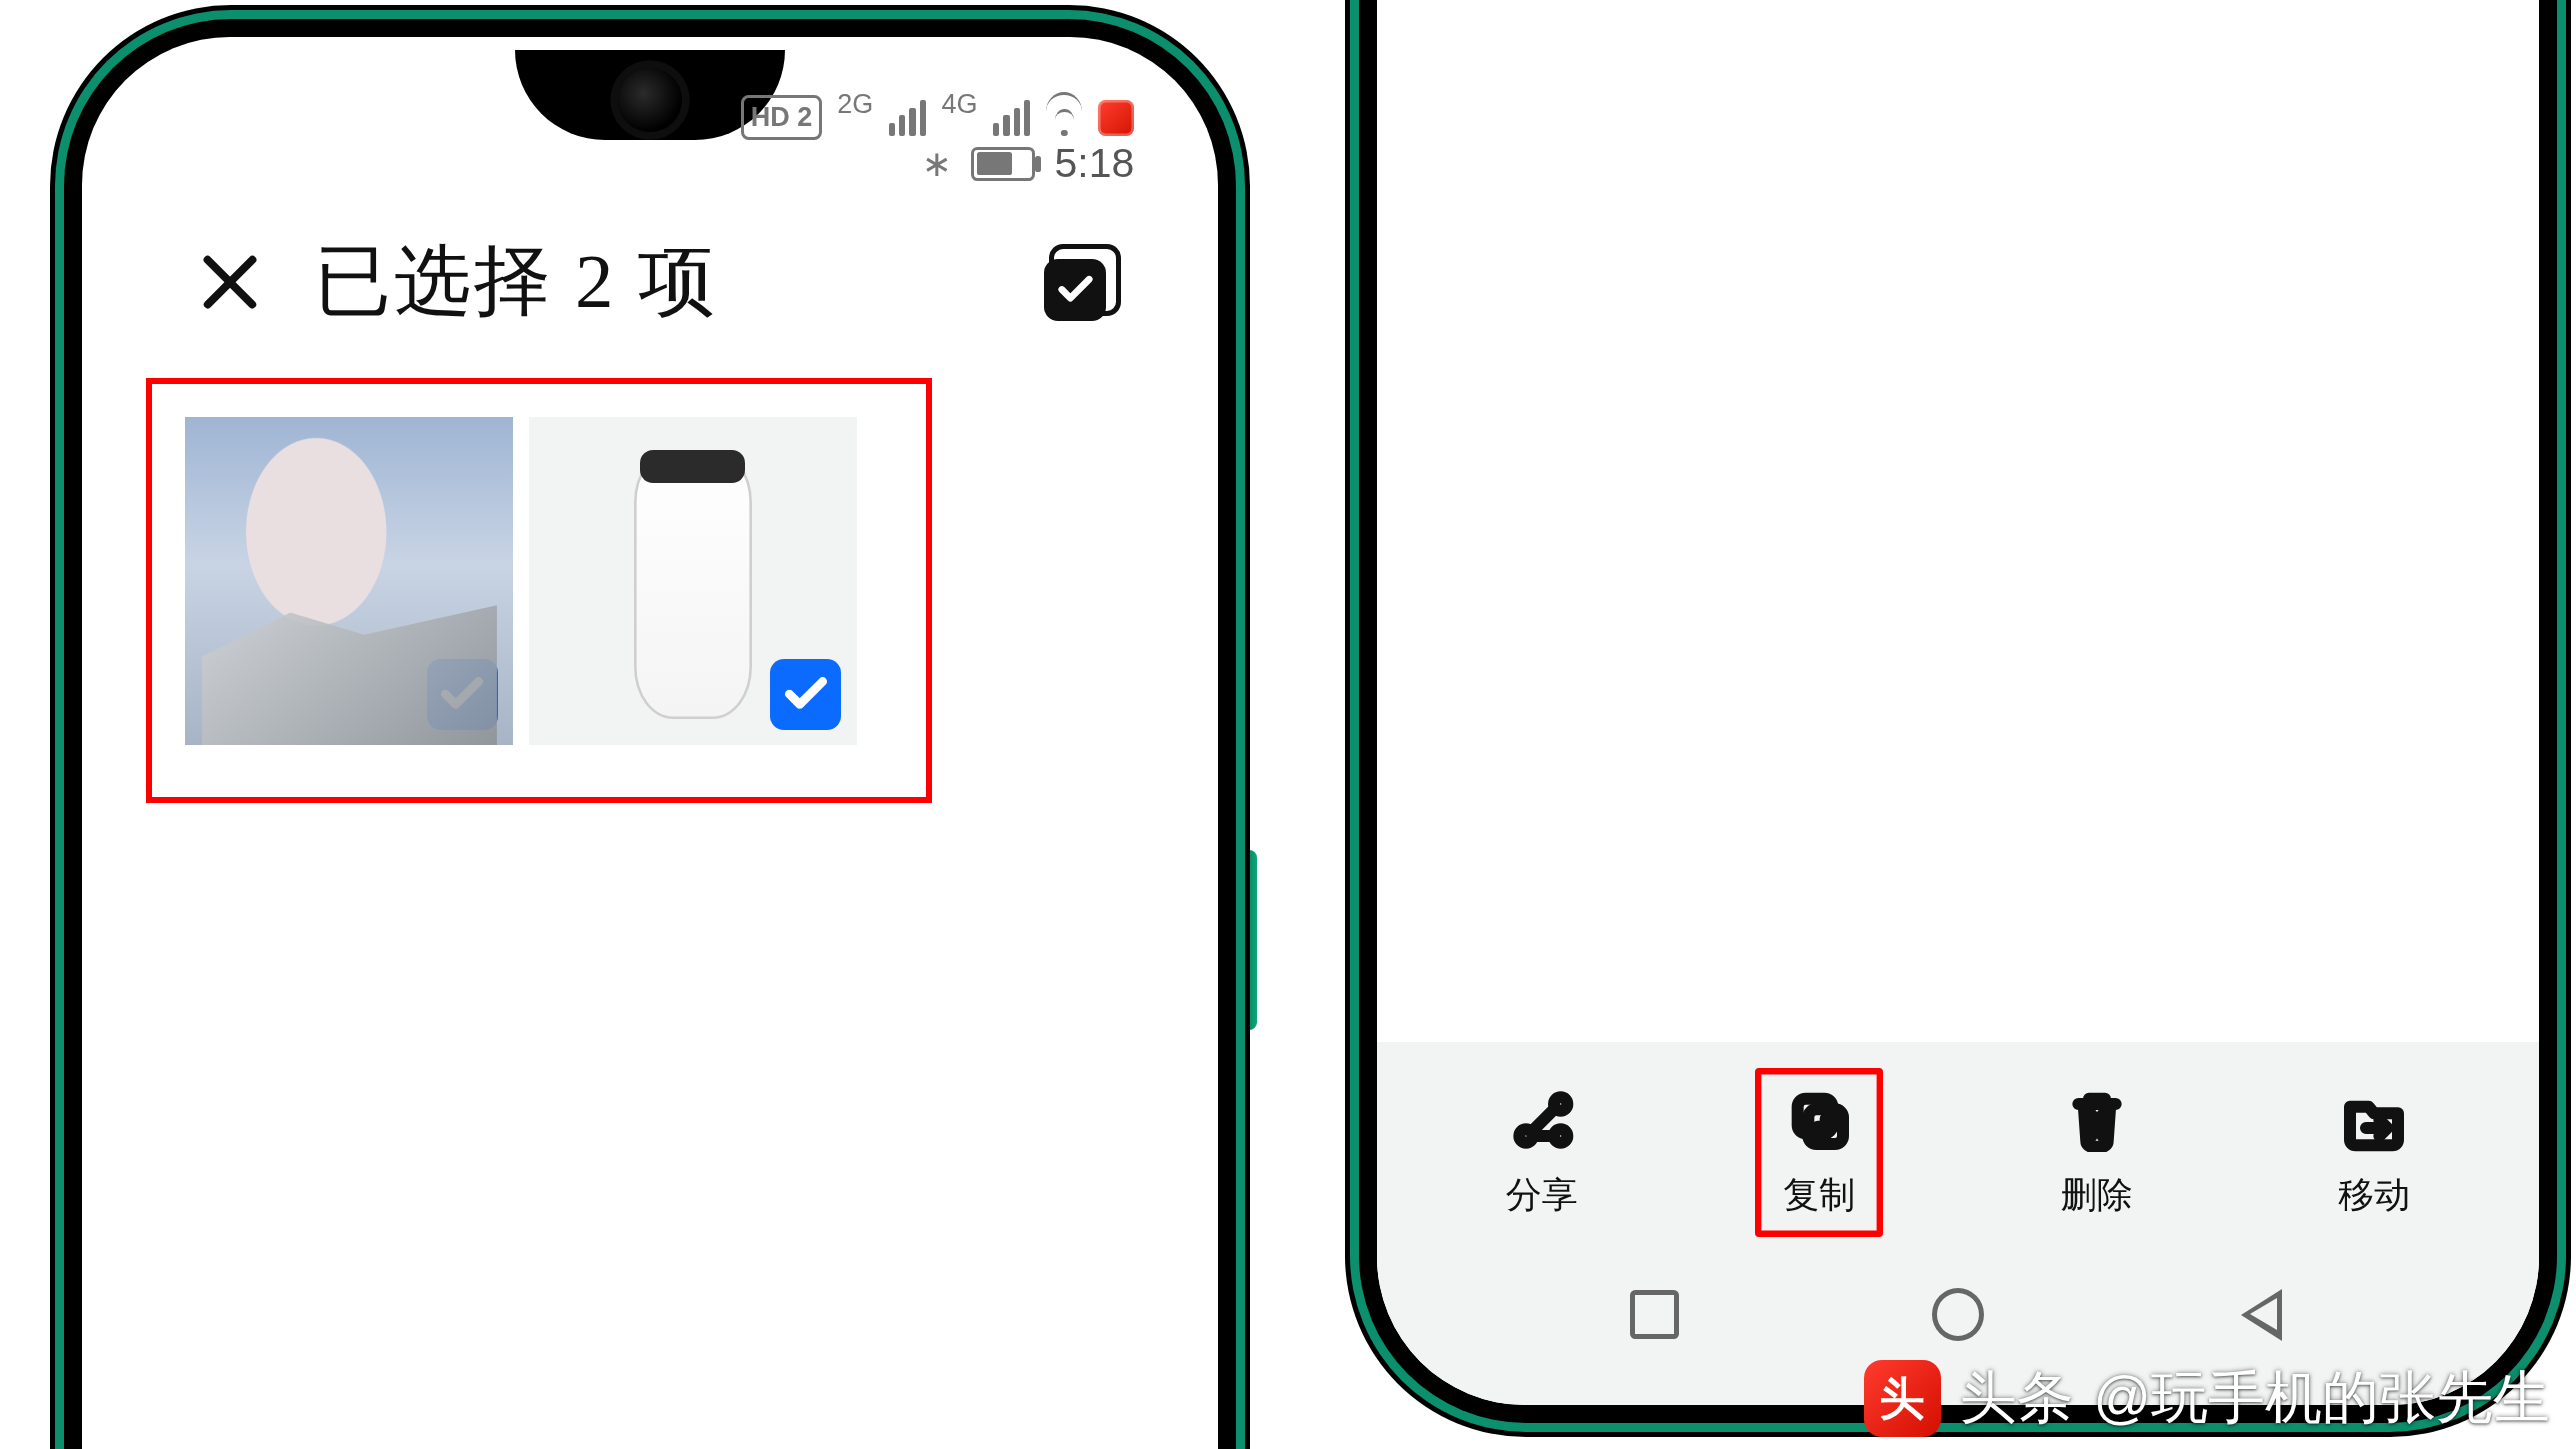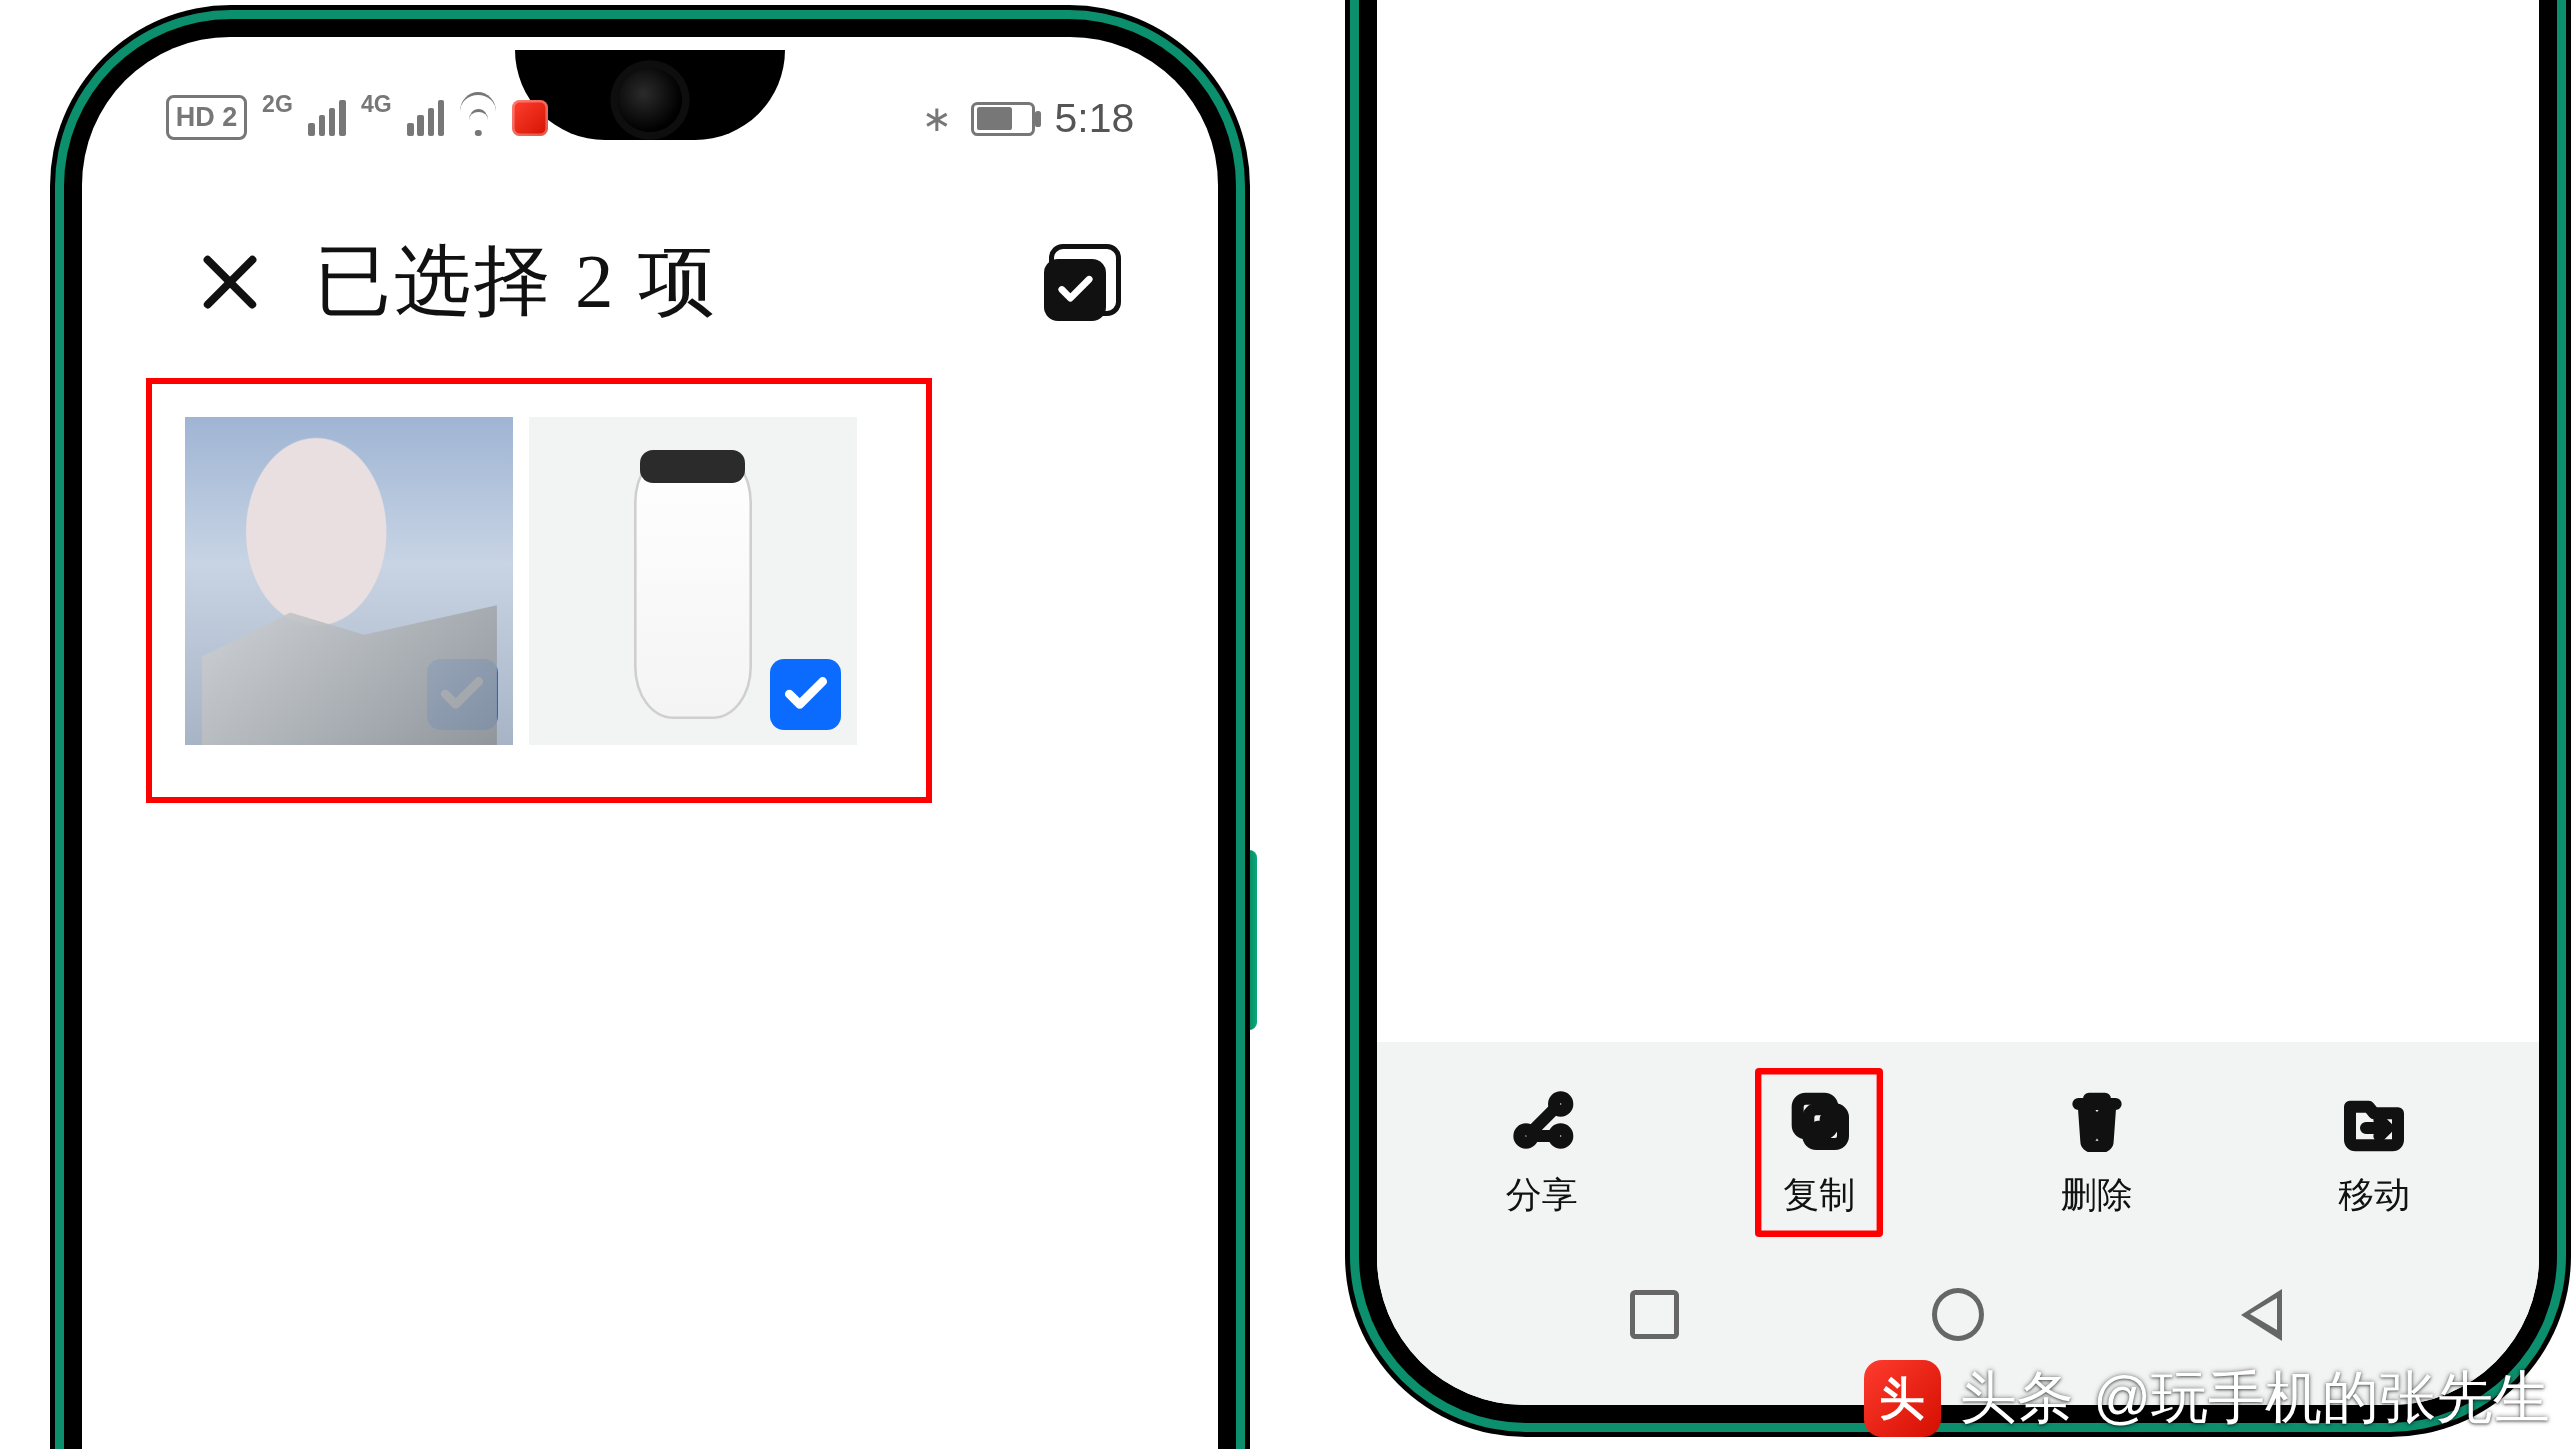--- a/index.html
+++ b/index.html
@@ -76,31 +76,32 @@
   .statusbar {
     position: absolute;
     top: 58px;
     left: 84px;
     right: 84px;
     height: 71px;
     color: #555;
     font-size: 39px;
     display: flex;
     justify-content: space-between;
-    align-items: flex-start;
+    align-items: flex-end;
+    flex-direction: column;
   }
   .sb-left { display:flex; align-items:center; gap:15.5px; }
   .sb-right { display:flex; align-items:center; gap:19.3px; }
   .hd-badge {
     display:inline-flex; align-items:center; justify-content:center;
     height:39px; padding:0 6.4px;
     border:3.2px solid #777; border-radius:7.7px;
     color:#777; font-weight:700; font-size:27px;
   }
-  .sig-tag { font-size:23px; color:#777; font-weight:700; position:relative; top:-13px;}
+  .sig-tag { font-size:27px; color:#777; font-weight:400; position:relative; top:-13px;}
   .sig-bars { display:inline-flex; align-items:flex-end; gap:3.9px; }
   .sig-bars span{ width:6.4px; background:#777; border-radius:1.9px;}
   .sig-bars span:nth-child(1){height:13px;}
   .sig-bars span:nth-child(2){height:20.6px;}
   .sig-bars span:nth-child(3){height:28px;}
   .sig-bars span:nth-child(4){height:36px;}
   .wifi { width:37px; height:37px; position:relative; }
   .wifi::before, .wifi::after {
     content:""; position:absolute; left:50%; bottom:5.2px;
     border:3.9px solid #777; border-bottom:none; border-left:none; border-right:none;

